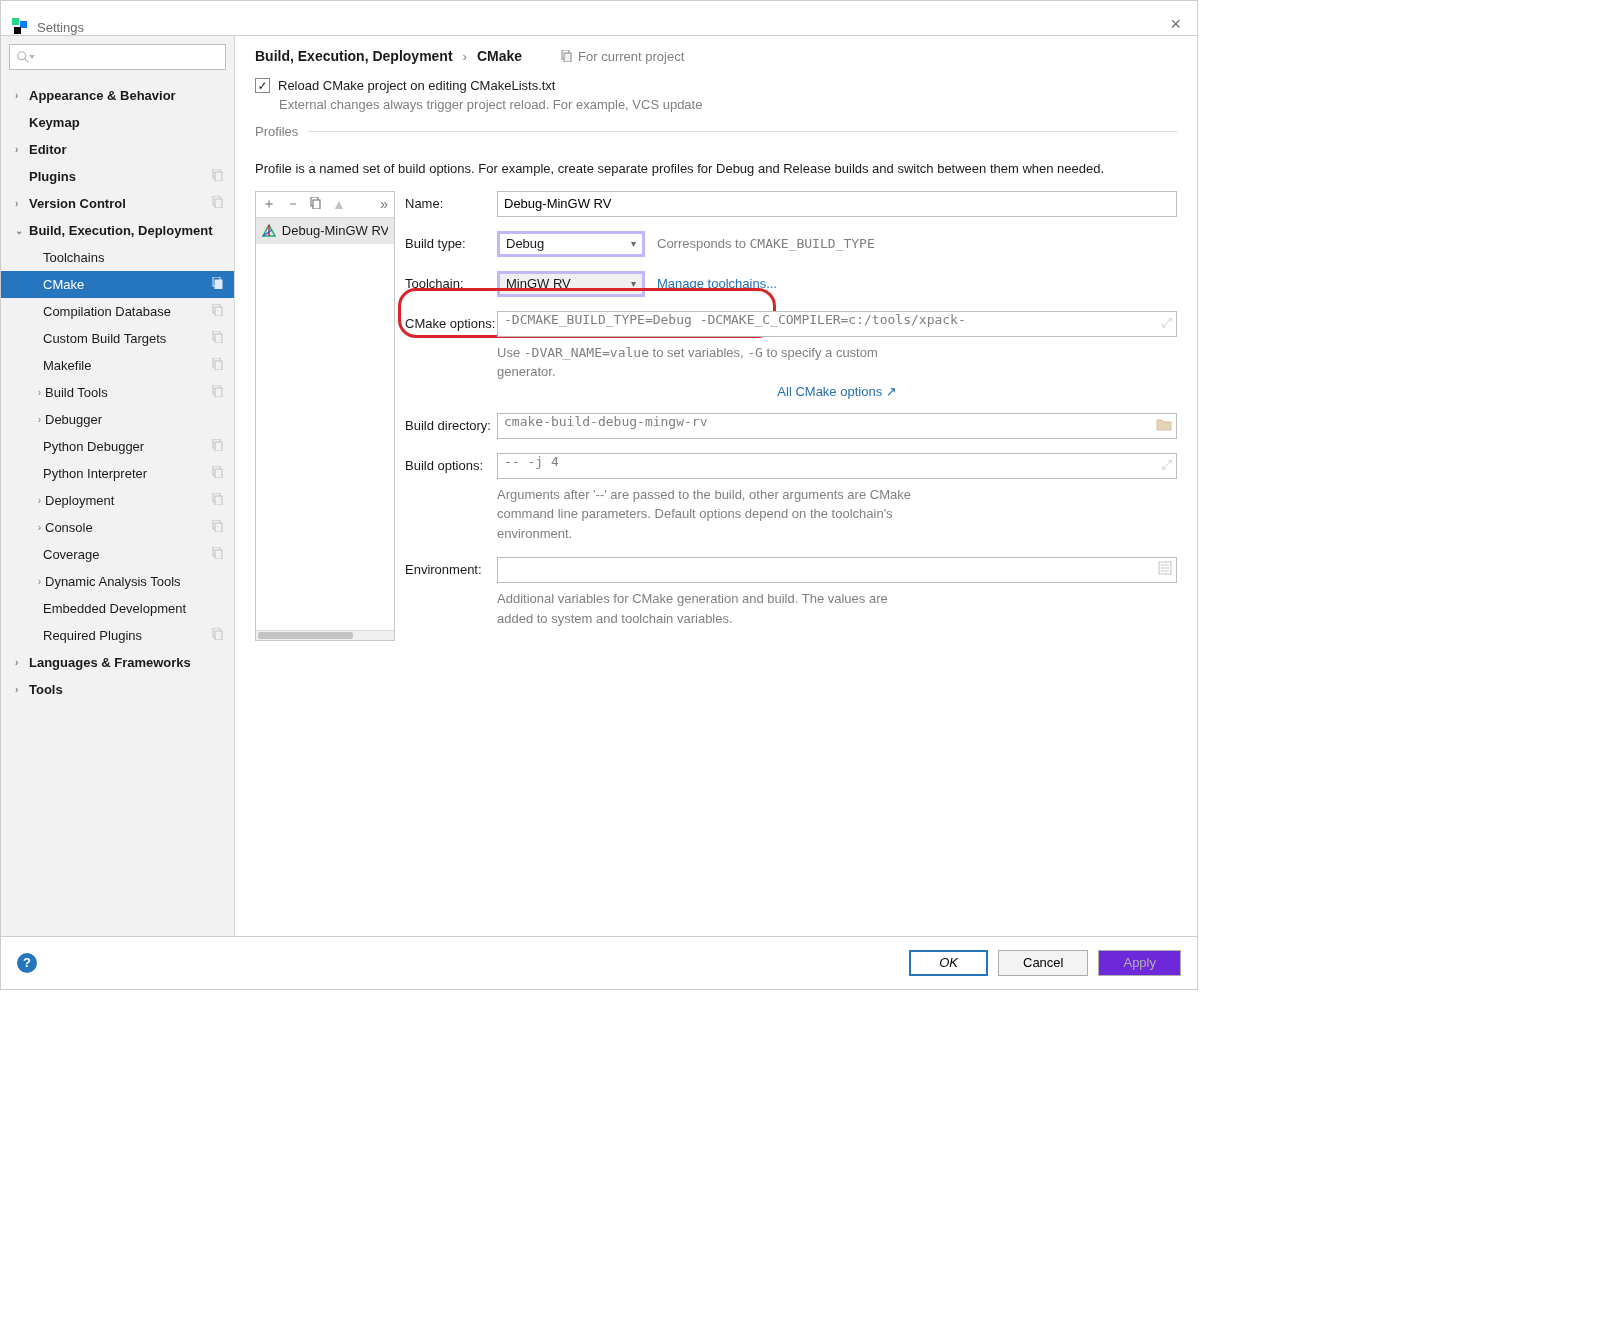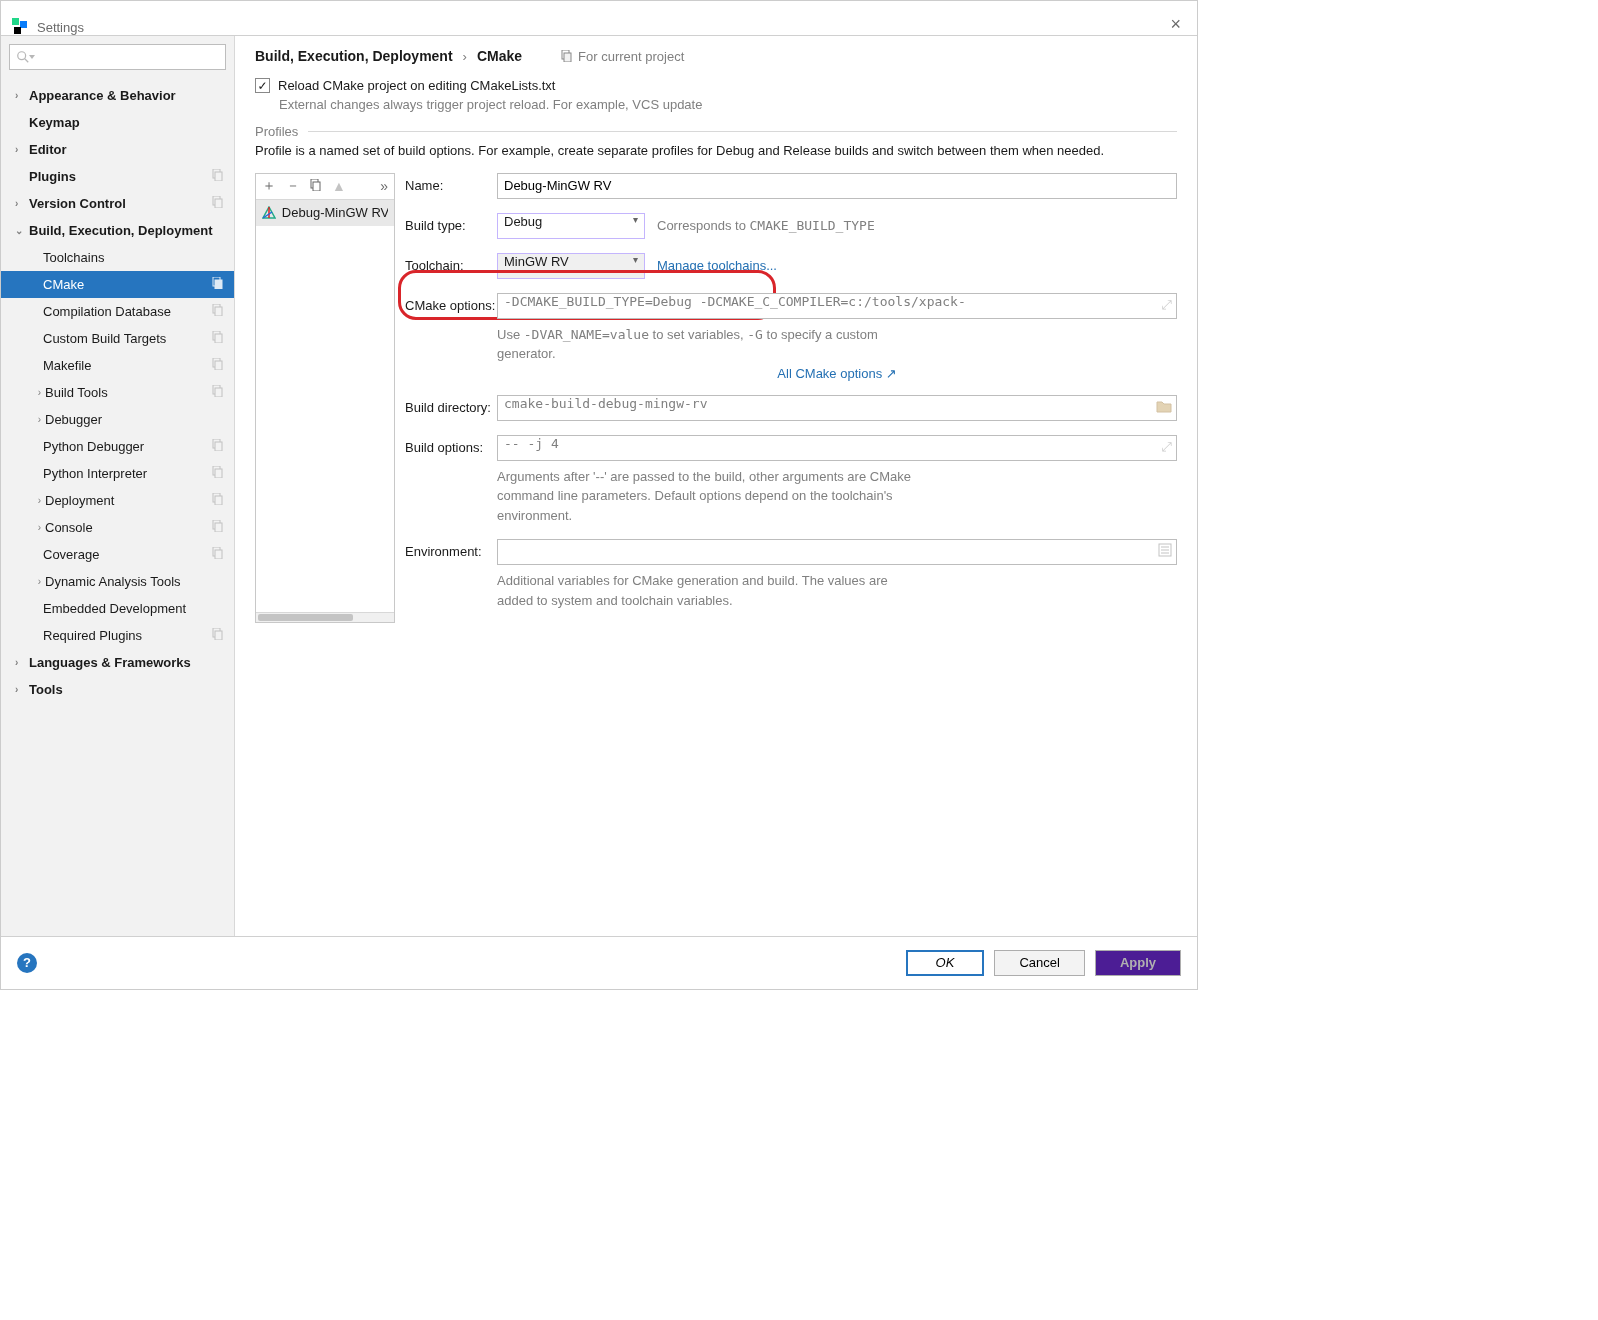--- a/index.html
+++ b/index.html
@@ -22,53 +22,53 @@
 .tree-item.selected .copy-icon { opacity: .85; filter: brightness(10); }
 .content { flex: 1; padding: 12px 20px 0 20px; overflow: hidden; }
 .breadcrumb { display: flex; align-items: center; gap: 10px; margin-bottom: 14px; }
 .breadcrumb .bc { font-weight: 600; font-size: 14px; }
 .breadcrumb .sep { color: #808080; }
 .breadcrumb .scope { color: #808080; display: flex; align-items: center; gap: 6px; margin-left: 28px; font-size: 13px; }
 .chk-row { display: flex; align-items: center; gap: 8px; margin-bottom: 4px; }
 .chk { width: 15px; height: 15px; border: 1px solid #888; display: inline-flex; align-items: center; justify-content: center; background: #fff; }
 .chk.checked::after { content: "✓"; font-size: 12px; line-height: 1; }
 .hint { color: #808080; margin-left: 24px; margin-bottom: 12px; }
-.section-hdr { display: flex; align-items: center; color: #808080; margin: 8px 0 2px; }
+.section-hdr { display: flex; align-items: center; color: #808080; margin: 8px 0 20px; }
 .section-hdr .line { flex: 1; height: 1px; background: #d8d8d8; margin-left: 10px; }
 .desc { color: #1a1a1a; margin-bottom: 12px; line-height: 1.5; }
 .profiles-row { display: flex; gap: 10px; }
 .profile-list { width: 140px; border: 1px solid #c8c8c8; display: flex; flex-direction: column; height: 450px; }
 .profile-toolbar { height: 26px; border-bottom: 1px solid #d8d8d8; display: flex; align-items: center; padding: 0 6px; gap: 10px; color: #6b6b6b; }
 .profile-toolbar span { cursor: pointer; font-size: 14px; }
 .profile-item { height: 26px; display: flex; align-items: center; gap: 6px; padding: 0 6px; background: #e8e8e8; }
 .profile-body { flex:1; background:#fff; }
 .profile-scrollbar { height:10px; background:#f0f0f0; border-top:1px solid #d8d8d8; position:relative; }
 .profile-scrollbar::after { content:""; position:absolute; left:2px; top:1px; width:95px; height:7px; background:#c4c4c4; border-radius:2px; }
 .form { flex: 1; }
 .form-row { display: flex; align-items: flex-start; margin-bottom: 14px; }
 .form-row .lbl { width: 92px; padding-top: 5px; color: #1a1a1a; }
 .form-row .ctrl { flex: 1; }
 .txt { width: 100%; height: 26px; border: 1px solid #bdbdbd; padding: 0 6px; font-family: inherit; font-size: 13px; background:#fff; }
-.sel { width: 148px; height: 26px; border: 1px solid #c4b5fd; padding: 0 6px; background: #fff; display: flex; align-items: flex-start; justify-content: space-between; }
+.sel { width: 148px; height: 26px; border: 3px solid #c4b5fd; padding: 0 6px; background: #fff; display: flex; align-items: center; justify-content: space-between; }
 .sel.shaded { background: #f0f0f0; }
 .sel .caret { color: #666; font-size: 10px; }
 .side-note { color: #808080; margin-left: 12px; font-size: 13px; }
 .code { font-family: Consolas, monospace; }
 .link { color: #2470b3; cursor: pointer; text-align: center; }
 .highlight-ring { border: 3px solid #d9252a; border-radius: 18px; position: absolute; pointer-events: none; }
 .mono-input { width: 100%; height: 26px; border: 1px solid #bdbdbd; padding: 0 6px; font-family: Consolas, monospace; font-size: 13px; color: #808080; background:#fff; position:relative; }
 .mono-input .expand { position:absolute; right:4px; top:3px; opacity:.4; }
 .mono-input .folder { position:absolute; right:4px; top:3px; opacity:.5; }
 .help-line { color: #808080; margin-top: 6px; line-height: 1.5; max-width: 420px; }
 .footer { height: 52px; border-top: 1px solid #d0d0d0; display: flex; align-items: center; padding: 0 16px; }
 .footer .help { width: 20px; height: 20px; border-radius: 50%; background: #2675bf; color: #fff; display: flex; align-items: center; justify-content: center; font-size: 13px; font-weight: bold; }
 .footer .btns { margin-left: auto; display: flex; gap: 10px; }
 .btn { height: 26px; padding: 0 24px; border: 1px solid #adadad; background: #f3f3f3; cursor: pointer; font-family: inherit; font-size: 13px; }
 .btn.primary { border: 2px solid #2675bf; background: #fff; padding: 0 28px; font-style: italic; }
-.btn.disabled { color: #b0b0b0; background: #4c1d95; font-weight: bold; }
+.btn.disabled { color: #b0b0b0; background: #6d28d9; }
 .copy-svg { width:12px; height:12px; }
 .content-inner { position: relative; }
 </style>
 </head>
 <body>
 
 <div class="titlebar">
   <span class="app-icon">
     <svg width="18" height="18" viewBox="0 0 18 18">
         <rect x="1" y="1" width="7" height="7" fill="#21d789"></rect>

